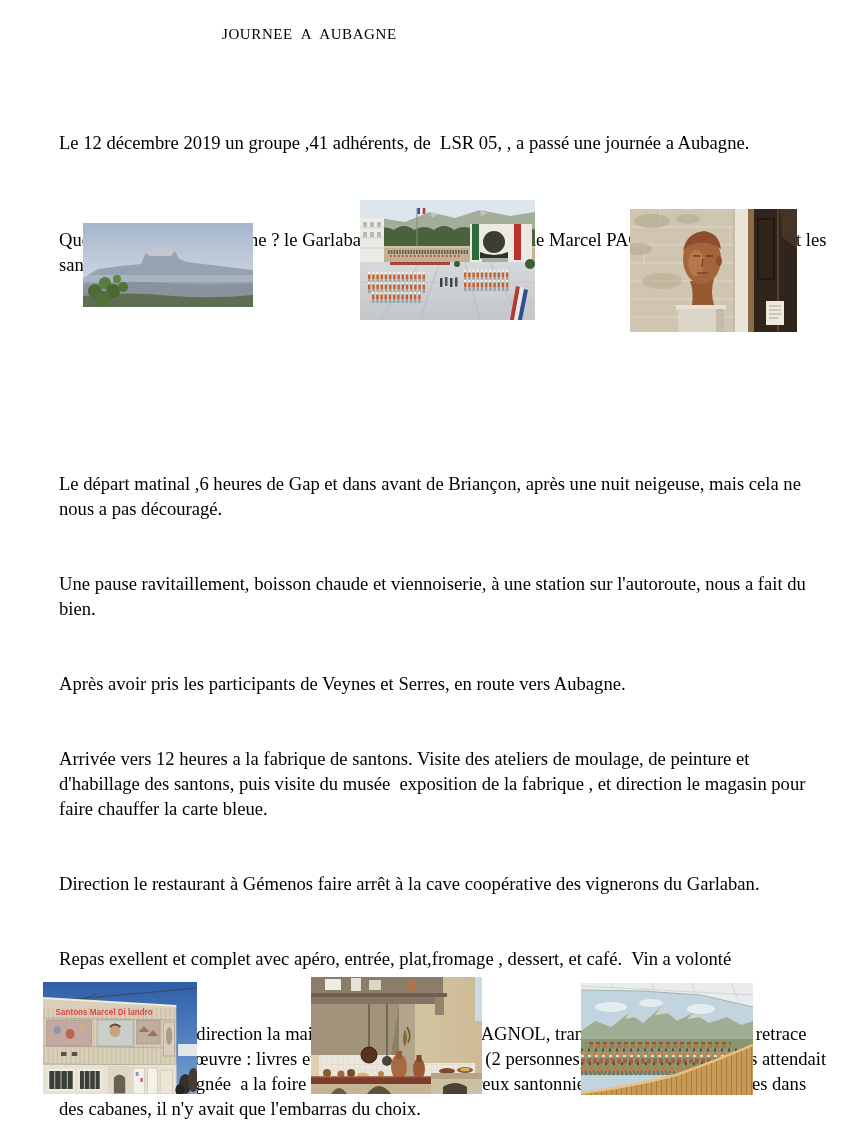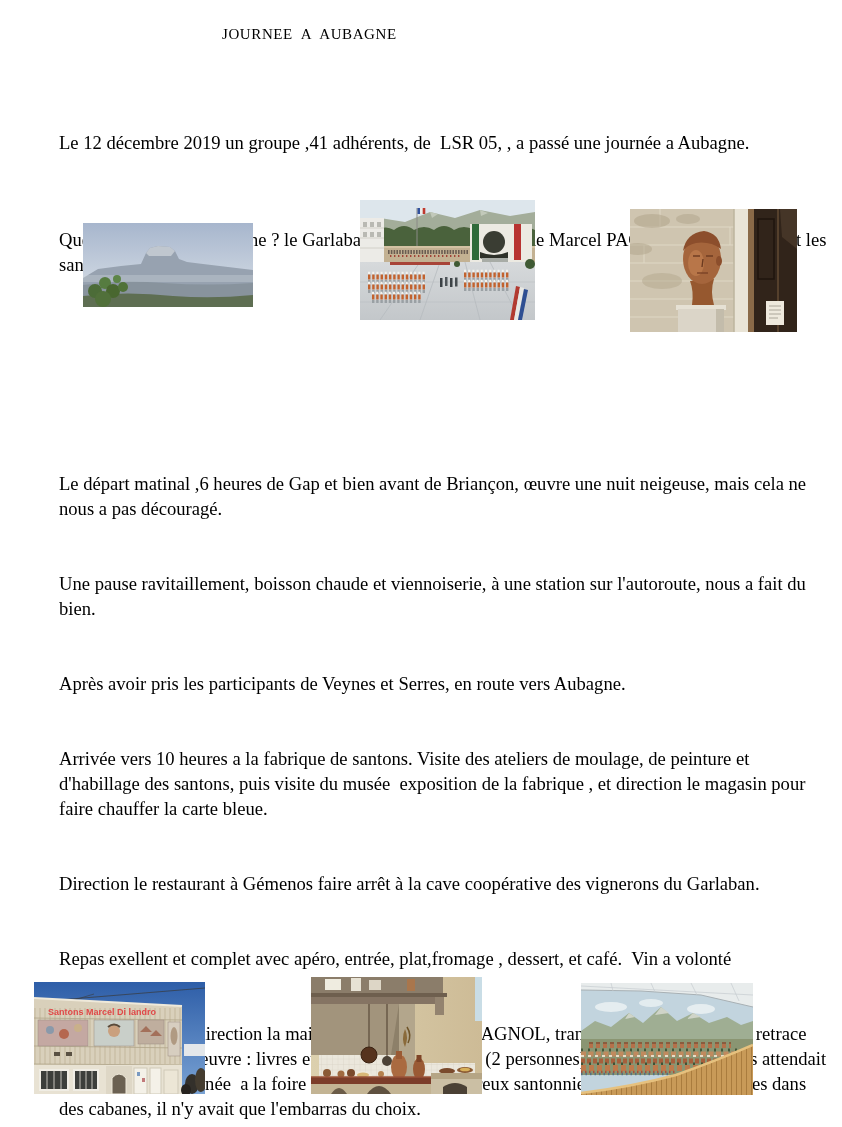--- a/index.html
+++ b/index.html
@@ -18,21 +18,21 @@
   .tblock p { margin:0; }
   #block1 .p2 { margin-top:22px; }
   #block2 .bodytext { margin-top:27px; }
   #block1 { top:80px; }
   #block2 { top:344px; }
   figure.photo { position:absolute; margin:0; padding:0; }
   figure.photo svg { display:block; width:100%; height:100%; }
   .photo1 { left:83px;  top:223px; width:170px; height:84px; }
   .photo2 { left:360px; top:200px; width:175px; height:120px; }
   .photo3 { left:630px; top:209px; width:167px; height:123px; }
-  .photo4 { left:34px;  top:982px; width:171px; height:112px; }
+  .photo4 { left:43px;  top:982px; width:154px; height:112px; }
   .photo5 { left:311px; top:977px; width:171px; height:117px; }
   .photo6 { left:581px; top:983px; width:172px; height:112px; }
 </style>
 </head>
 <body>
 
 <div class="page">
 
   <h1 class="title">JOURNEE  A  AUBAGNE</h1>
 
@@ -181,24 +181,24 @@
           <line x1="76" y1="47" x2="83" y2="47"></line>
         <line x1="73" y1="50" x2="72" y2="58"></line>
       </g>
       <line x1="67" y1="64" x2="78" y2="64" stroke="#7a4226" stroke-width="1.4"></line>
       <ellipse cx="89" cy="52" rx="3" ry="5" fill="#8c4e2c"></ellipse>
     </svg>
   </figure>
 
   <div class="tblock" id="block2">
     <div class="bodytext">
-      <p>Le départ matinal ,6 heures de Gap et bien avant de Briançon, œuvre une nuit neigeuse, mais cela ne nous a pas découragé.</p>
+      <p>Le départ matinal ,6 heures de Gap et dans avant de Briançon, après une nuit neigeuse, mais cela ne nous a pas découragé.</p>
       <p>Une pause ravitaillement, boisson chaude et viennoiserie, à une station sur l'autoroute, nous a fait du bien.</p>
       <p>Après avoir pris les participants de Veynes et Serres, en route vers Aubagne.</p>
-      <p>Arrivée vers 10 heures a la fabrique de santons. Visite des ateliers de moulage, de peinture et d'habillage des santons, puis visite du musée  exposition de la fabrique , et direction le magasin pour faire chauffer la carte bleue.</p>
+      <p>Arrivée vers 12 heures a la fabrique de santons. Visite des ateliers de moulage, de peinture et d'habillage des santons, puis visite du musée  exposition de la fabrique , et direction le magasin pour faire chauffer la carte bleue.</p>
       <p>Direction le restaurant à Gémenos faire arrêt à la cave coopérative des vignerons du Garlaban.</p>
       <p>Repas exellent et complet avec apéro, entrée, plat,fromage , dessert, et café.  Vin a volonté</p>
       <p>Après ces agapes, direction la maison natale de Marcel PAGNOL, transformée en musée, qui retrace l'ensemble de son œuvre : livres et films. Une délégation (2 personnes) de LSR Aubagne nous attendait et nous a accompagnée  a la foire aux santons. De nombreux santonniers avaient leur boutiques dans des cabanes, il n'y avait que l'embarras du choix.</p>
       
       
       
     </div>
   </div>
 
   <figure class="photo photo4">

